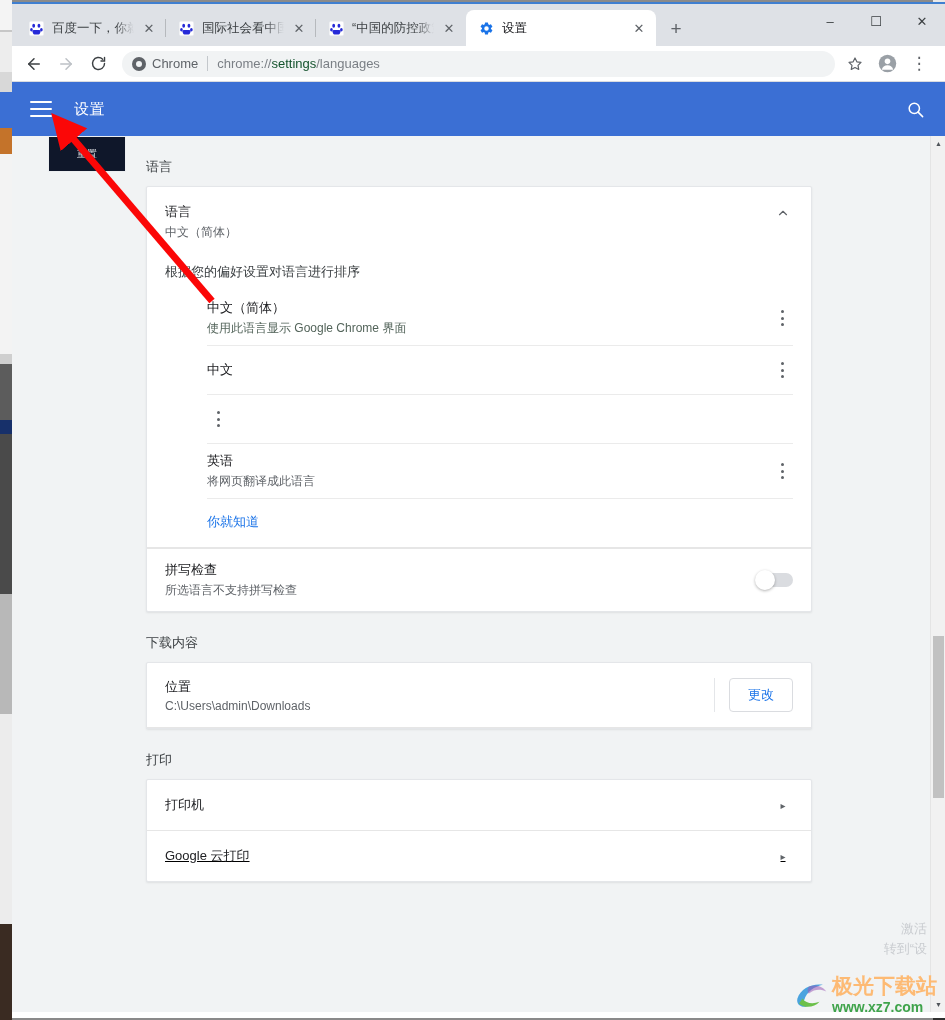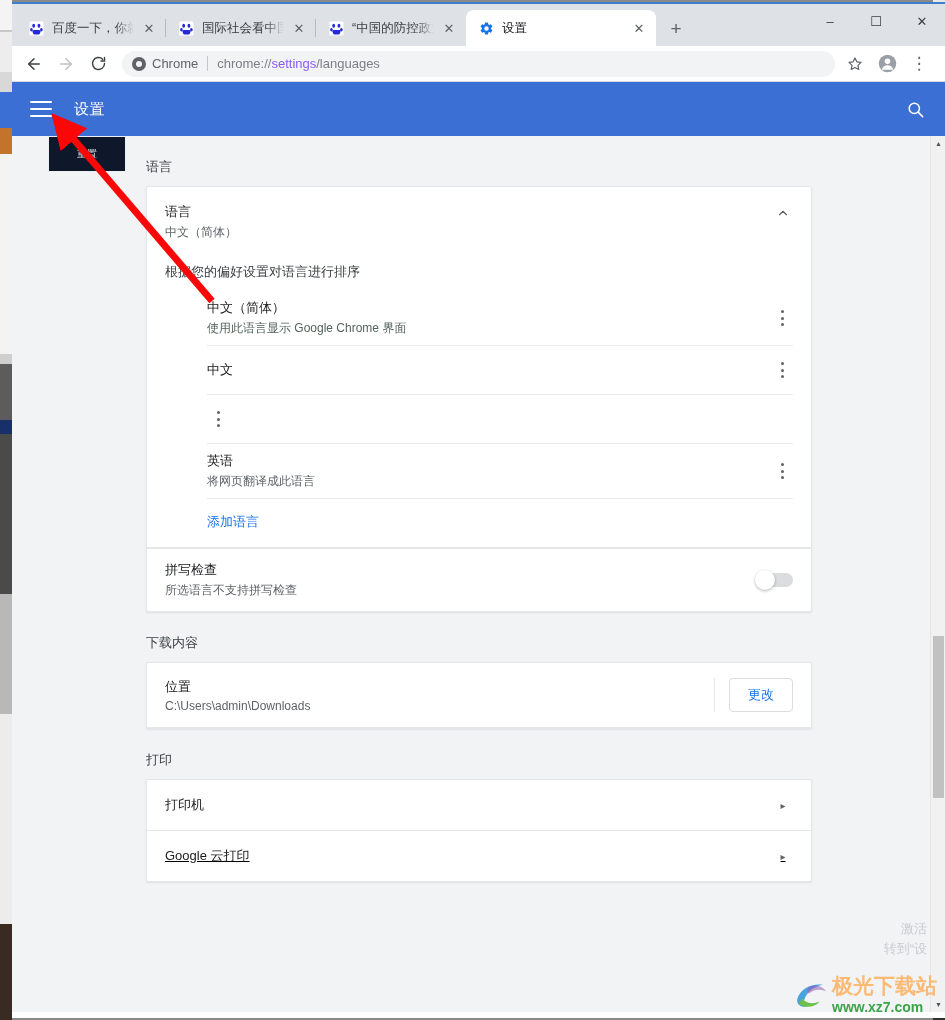--- a/index.html
+++ b/index.html
@@ -106,21 +106,21 @@
   #omnibox .chrome-badge .cb-dot {
     width: 14px; height: 14px; border-radius: 50%;
     background: #5f6368; margin-right: 6px; position: relative; flex: 0 0 14px;
   }
   #omnibox .chrome-badge .cb-dot::after {
     content: ""; position: absolute; left: 4px; top: 4px;
     width: 6px; height: 6px; border-radius: 50%; background: #f1f3f4;
   }
   #omnibox .vbar { width: 1px; height: 15px; background: #c3c7cb; margin: 0 9px; }
   #omnibox .url-dim { color: #7a7f85; }
-  #omnibox .url-strong { color: #8b5cf6; }
+  #omnibox .url-strong { color: #14532d; }
 
   
   #settings-header {
     height: 54px; background: #3b6fd4;
     display: flex; align-items: center; padding: 0 18px;
     color: #ffffff;
   }
   #hamburger { width: 22px; height: 16px; display: flex; flex-direction: column;
     justify-content: space-between; flex: 0 0 22px; }
   #hamburger i { display: block; height: 2px; background: #fff; border-radius: 1px; }
@@ -480,21 +480,21 @@
               <div class="li-sub">将网页翻译成此语言</div>
             </div>
             <div class="kebab">
                 <i></i>
                 <i></i>
                 <i></i>
               </div>
           </div>
         </div>
 
-        <div class="addlang">添加语言</div>
+        <div class="addlang">你就知道</div>
 
         <div class="divider"></div>
 
 
         <div class="divider"></div>
 
         <div class="row" style="min-height:62px;">
           <div class="texts">
             <div class="t1">拼写检查</div>
             <div class="t2">所选语言不支持拼写检查</div>

